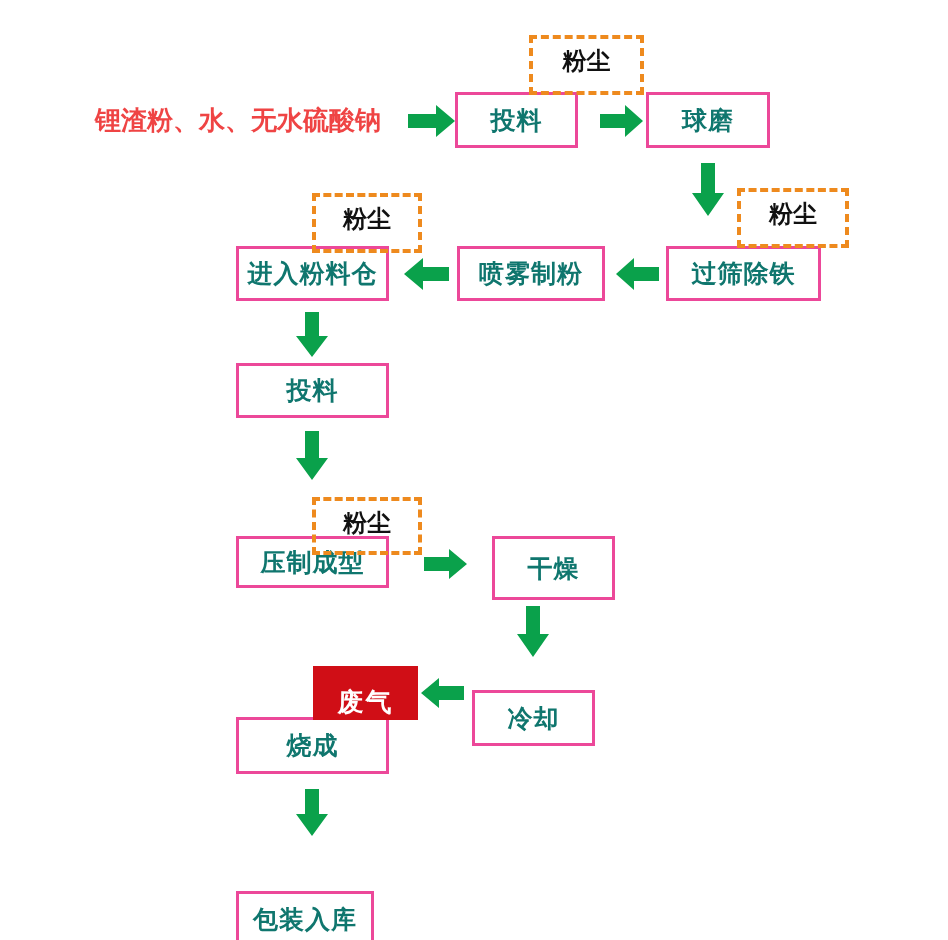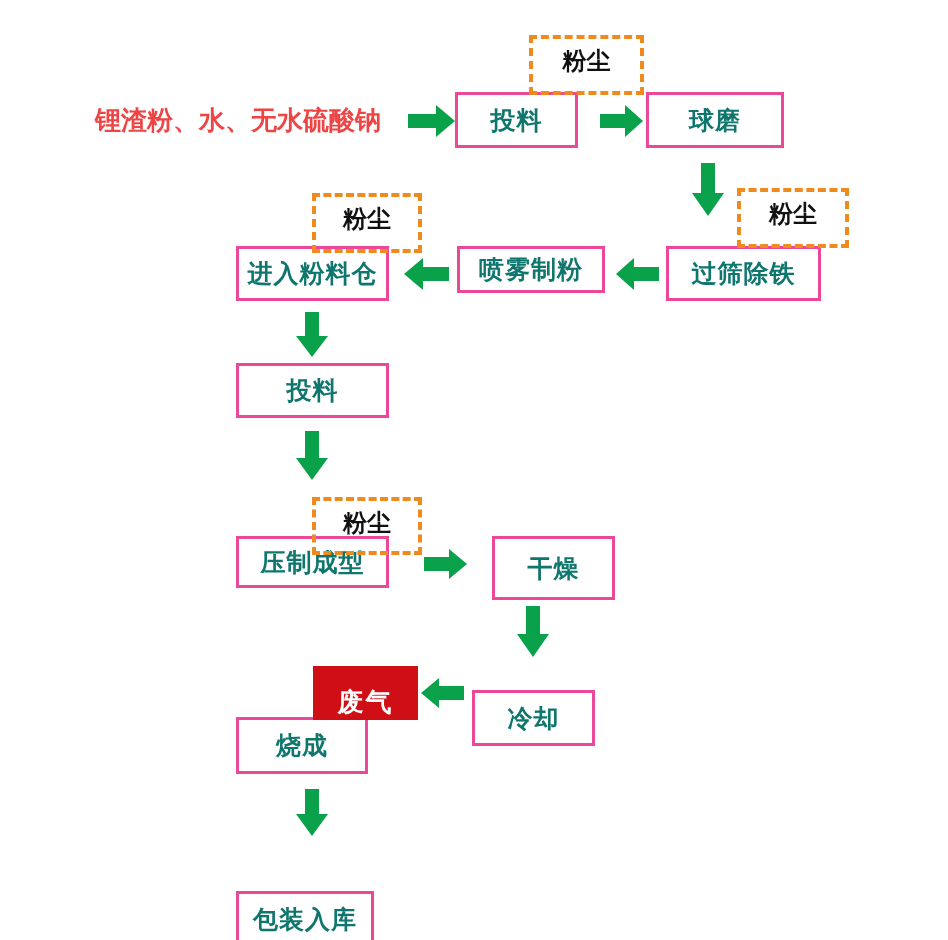--- a/index.html
+++ b/index.html
@@ -98,21 +98,21 @@
   <div class="node" style="left:455px; top:92px; width:123px; height:56px;">
     <span>投料</span>
   </div>
 
   <div class="arrow" style="left:600px; top:104px;">
     <svg width="44" height="34" viewBox="0 0 44 34" aria-hidden="true">
       <polygon points="0,10 25,10 25,1 43,17 25,33 25,24 0,24" fill="#0AA14B"></polygon>
     </svg>
   </div>
 
-  <div class="node" style="left:646px; top:92px; width:138px; height:56px;">
+  <div class="node" style="left:646px; top:92px; width:124px; height:56px;">
     <span>球磨</span>
   </div>
 
   <div class="arrow" style="left:691px; top:163px;">
     <svg width="34" height="54" viewBox="0 0 34 54" aria-hidden="true">
       <polygon points="10,0 24,0 24,30 33,30 17,53 1,30 10,30" fill="#0AA14B"></polygon>
     </svg>
   </div>
 
   <div class="emission" style="left:737px; top:188px; width:112px; height:60px;">
@@ -122,21 +122,21 @@
   <div class="node" style="left:666px; top:246px; width:155px; height:55px;">
     <span>过筛除铁</span>
   </div>
 
   <div class="arrow" style="left:616px; top:257px;">
     <svg width="44" height="34" viewBox="0 0 44 34" aria-hidden="true">
       <polygon points="43,10 18,10 18,1 0,17 18,33 18,24 43,24" fill="#0AA14B"></polygon>
     </svg>
   </div>
 
-  <div class="node" style="left:457px; top:246px; width:148px; height:47px;">
+  <div class="node" style="left:457px; top:246px; width:148px; height:55px;">
     <span>喷雾制粉</span>
   </div>
 
   <div class="arrow" style="left:404px; top:257px;">
     <svg width="46" height="34" viewBox="0 0 46 34" aria-hidden="true">
       <polygon points="45,10 19,10 19,1 0,17 19,33 19,24 45,24" fill="#0AA14B"></polygon>
     </svg>
   </div>
 
   <div class="emission" style="left:312px; top:193px; width:110px; height:60px;">
@@ -194,21 +194,21 @@
   <div class="arrow" style="left:421px; top:677px;">
     <svg width="44" height="32" viewBox="0 0 44 32" aria-hidden="true">
       <polygon points="43,9 18,9 18,1 0,16 18,31 18,23 43,23" fill="#0AA14B"></polygon>
     </svg>
   </div>
 
   <div class="waste-gas" style="left:313px; top:666px; width:105px; height:54px;">
     <span>废气</span>
   </div>
 
-  <div class="node" style="left:236px; top:717px; width:132px; height:57px;">
+  <div class="node" style="left:236px; top:717px; width:153px; height:57px;">
     <span>烧成</span>
   </div>
 
   <div class="arrow" style="left:295px; top:789px;">
     <svg width="34" height="48" viewBox="0 0 34 48" aria-hidden="true">
       <polygon points="10,0 24,0 24,25 33,25 17,47 1,25 10,25" fill="#0AA14B"></polygon>
     </svg>
   </div>
 
   <div class="node" style="left:236px; top:891px; width:138px; height:56px;">

